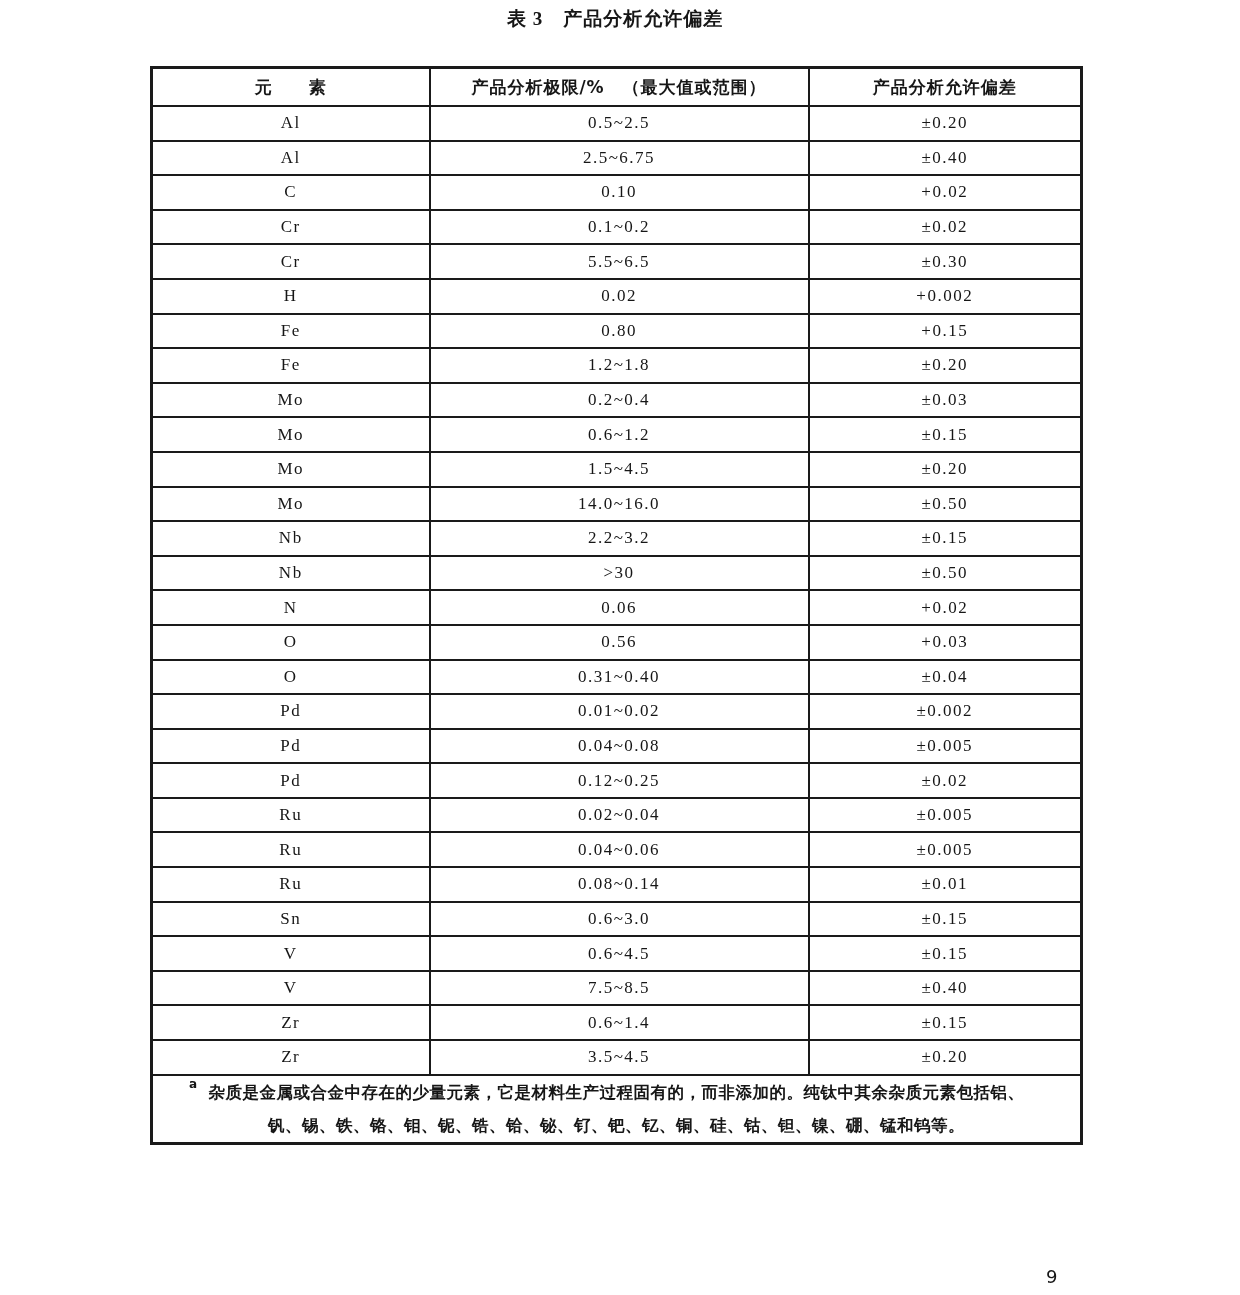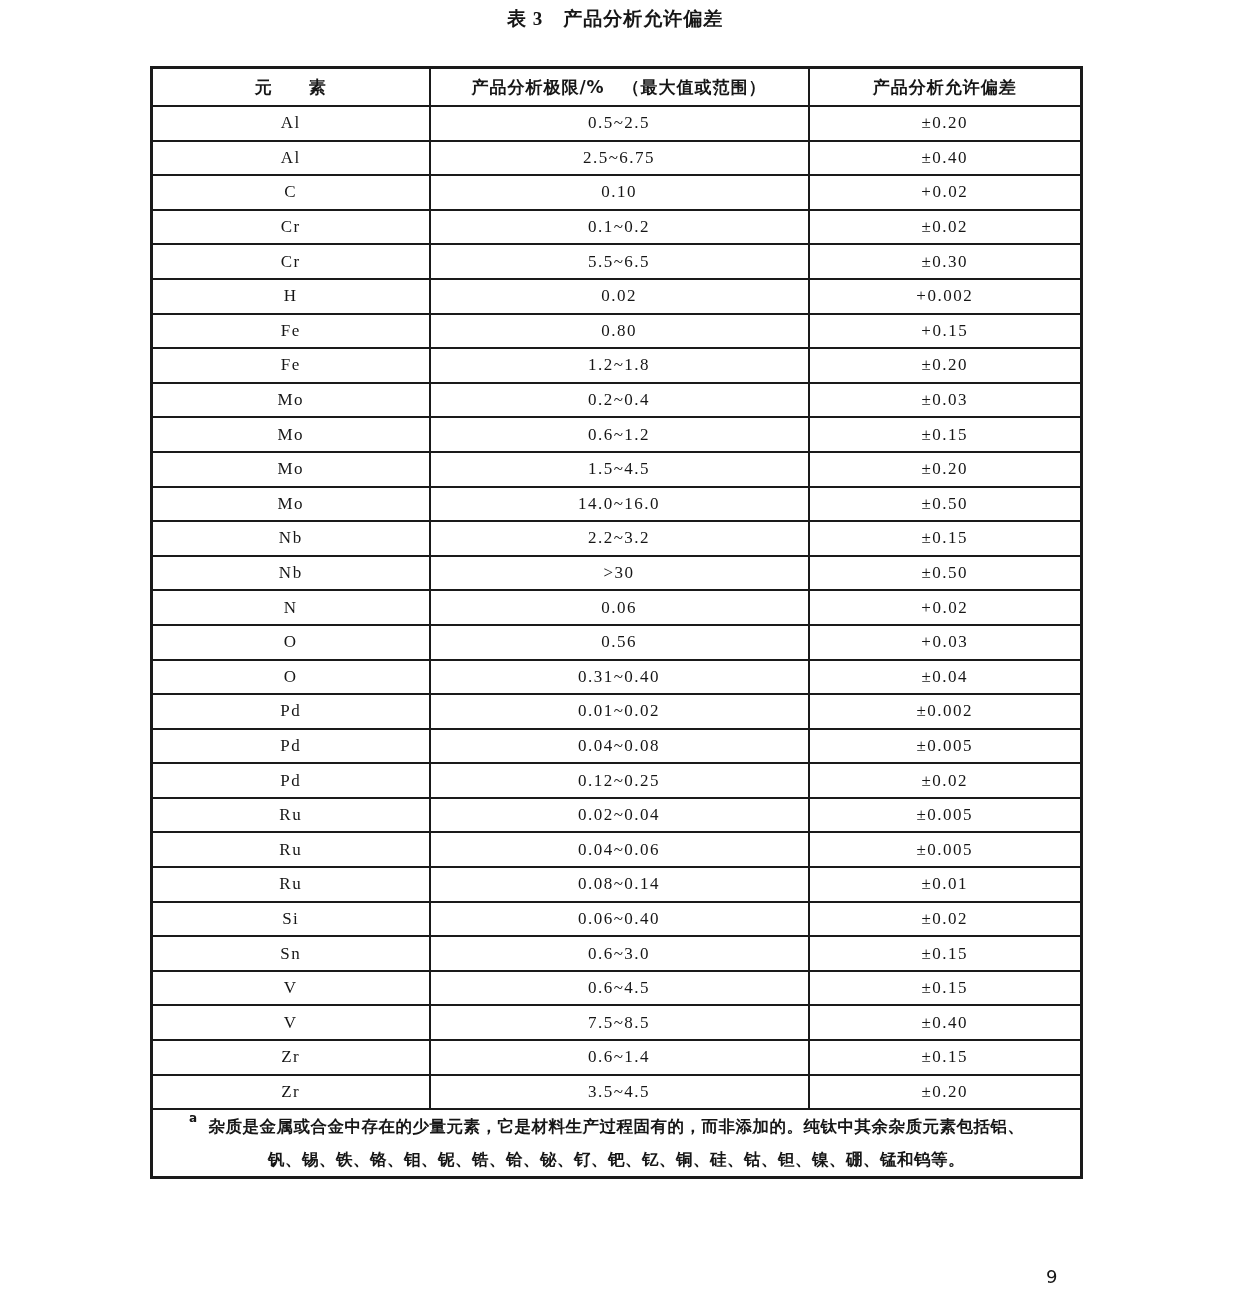--- a/index.html
+++ b/index.html
@@ -221,25 +221,20 @@
         <td><span>Ru</span></td>
         <td><span>0.04~0.06</span></td>
         <td><span>±0.005</span></td>
       </tr>
       <tr>
         <td><span>Ru</span></td>
         <td><span>0.08~0.14</span></td>
         <td><span>±0.01</span></td>
       </tr>
       <tr>
-        <td><span>Si</span></td>
-        <td><span>0.06~0.40</span></td>
-        <td><span>±0.02</span></td>
-      </tr>
-      <tr>
         <td><span>Sn</span></td>
         <td><span>0.6~3.0</span></td>
         <td><span>±0.15</span></td>
       </tr>
       <tr>
         <td><span>V</span></td>
         <td><span>0.6~4.5</span></td>
         <td><span>±0.15</span></td>
       </tr>
       <tr>

